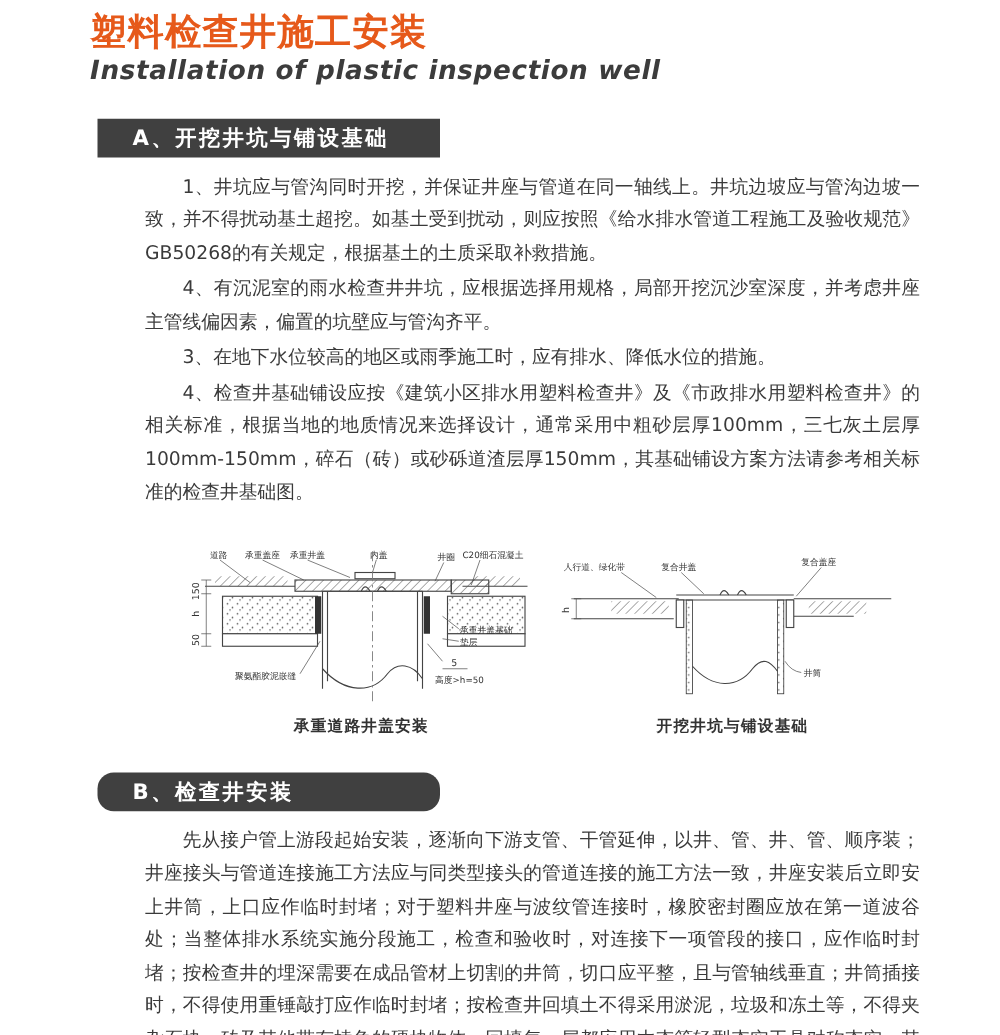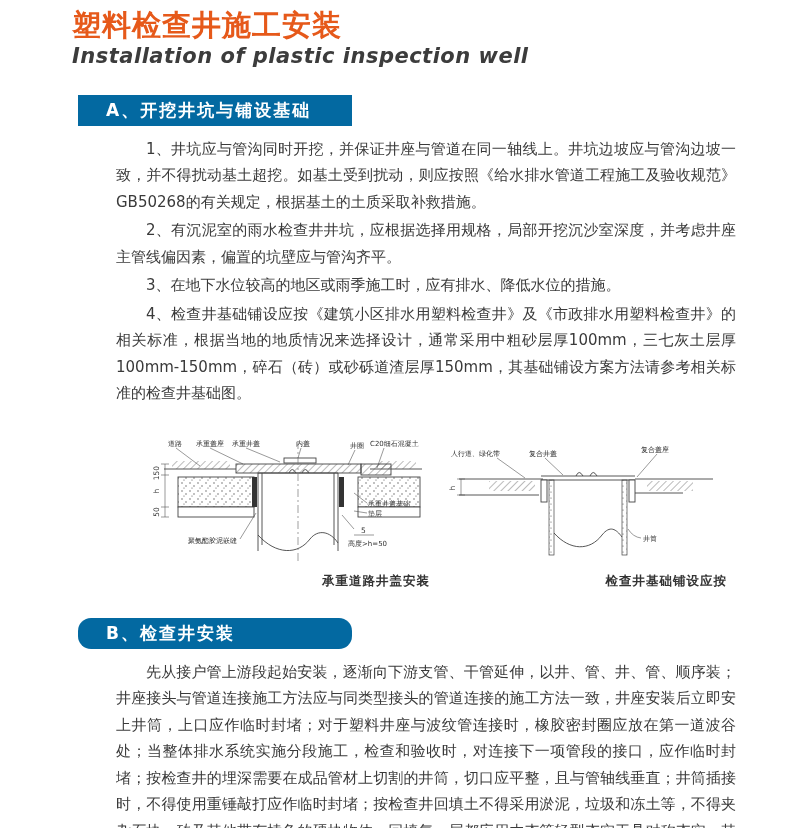--- a/index.html
+++ b/index.html
@@ -25,21 +25,21 @@
     font-size:21px;
     font-weight:bold;
     color:#3c3c3c;
     letter-spacing:0.5px;
     font-style:italic;
   }
   
   .banner{
     margin:27px 0 0 78px;
     width:246px;
-    background:#0369a1;
+    background:#404040;
     color:#ffffff;
     font-size:17px;
     font-weight:bold;
     padding:4px 0 4px 28px;
     letter-spacing:2px;
   }
   
   .body-text{
     padding:10px 64px 0 116px;
   }
@@ -52,21 +52,21 @@
     color:#3a3a3a;
   }
   
   .figures{
     display:flex;
     gap:15px;
     margin:26px 0 0 148px;
   }
   figure{margin:0;width:282px;}
   figcaption{
-    text-align:right;
+    text-align:center;
     font-size:12.5px;
     font-weight:bold;
     color:#333;
     margin-top:2px;
     letter-spacing:1px;
   }
   .fig svg{display:block;}
   .fig text{
     font-family:"DejaVu Sans","Liberation Sans",sans-serif;
     fill:#333;
@@ -86,21 +86,21 @@
     <h1 class="doc-title">塑料检查井施工安装</h1>
     <div class="doc-subtitle">Installation of plastic inspection well</div>
   </div>
 
   <div class="banner">
     <span>A、开挖井坑与铺设基础</span>
   </div>
 
   <div class="body-text">
     <p>1、井坑应与管沟同时开挖，并保证井座与管道在同一轴线上。井坑边坡应与管沟边坡一致，并不得扰动基土超挖。如基土受到扰动，则应按照《给水排水管道工程施工及验收规范》GB50268的有关规定，根据基土的土质采取补救措施。</p>
-    <p>2、有沉泥室的雨水检查井井坑，应根据选择用规格，局部开挖沉沙室深度，并考虑井座主管线偏因素，偏置的坑壁应与管沟齐平。</p>
+    <p>4、有沉泥室的雨水检查井井坑，应根据选择用规格，局部开挖沉沙室深度，并考虑井座主管线偏因素，偏置的坑壁应与管沟齐平。</p>
     <p>3、在地下水位较高的地区或雨季施工时，应有排水、降低水位的措施。</p>
     <p>4、检查井基础铺设应按《建筑小区排水用塑料检查井》及《市政排水用塑料检查井》的相关标准，根据当地的地质情况来选择设计，通常采用中粗砂层厚100mm，三七灰土层厚100mm-150mm，碎石（砖）或砂砾道渣层厚150mm，其基础铺设方案方法请参考相关标准的检查井基础图。</p>
   </div>
 
   <div class="figures">
 
     <figure class="fig">
       <svg width="282" height="138" viewBox="0 0 282 138">
         <defs>
           <pattern id="hatchL" width="5" height="5" patternUnits="userSpaceOnUse" patternTransform="rotate(45)">
@@ -224,21 +224,21 @@
         <path class="ln" d="M109,100 C125,118 145,118 157,102 C165,92 171,96 177,104"></path>
 
         <line class="ln-t" x1="16" y1="46" x2="16" y2="62"></line>
         <line class="ln-t" x1="12" y1="46" x2="20" y2="46"></line>
         <line class="ln-t" x1="12" y1="62" x2="20" y2="62"></line>
         <text class="dim" x="10" y="55" transform="rotate(-90 10 55)" text-anchor="middle">h</text>
 
         <text class="lbl-s" x="198" y="108">井筒</text>
         <path class="ln-t" d="M196,105 Q188,104 183,96"></path>
       </svg>
-      <figcaption>检查井基础铺设应按</figcaption>
+      <figcaption>开挖井坑与铺设基础</figcaption>
     </figure>
   </div>
 
   <div class="banner" style="margin-top:28px;border-radius:13px;">
     <span>B、检查井安装</span>
   </div>
 
   <div class="body-text">
     <p>先从接户管上游段起始安装，逐渐向下游支管、干管延伸，以井、管、井、管、顺序装；井座接头与管道连接施工方法应与同类型接头的管道连接的施工方法一致，井座安装后立即安上井筒，上口应作临时封堵；对于塑料井座与波纹管连接时，橡胶密封圈应放在第一道波谷处；当整体排水系统实施分段施工，检查和验收时，对连接下一项管段的接口，应作临时封堵；按检查井的埋深需要在成品管材上切割的井筒，切口应平整，且与管轴线垂直；井筒插接时，不得使用重锤敲打应作临时封堵；按检查井回填土不得采用淤泥，垃圾和冻土等，不得夹杂石块、砖及其他带有棱角的硬块物体；回填每一层都应用木夯等轻型夯实工具对称夯实，其密实与管道回填土一致。</p>
   </div>

